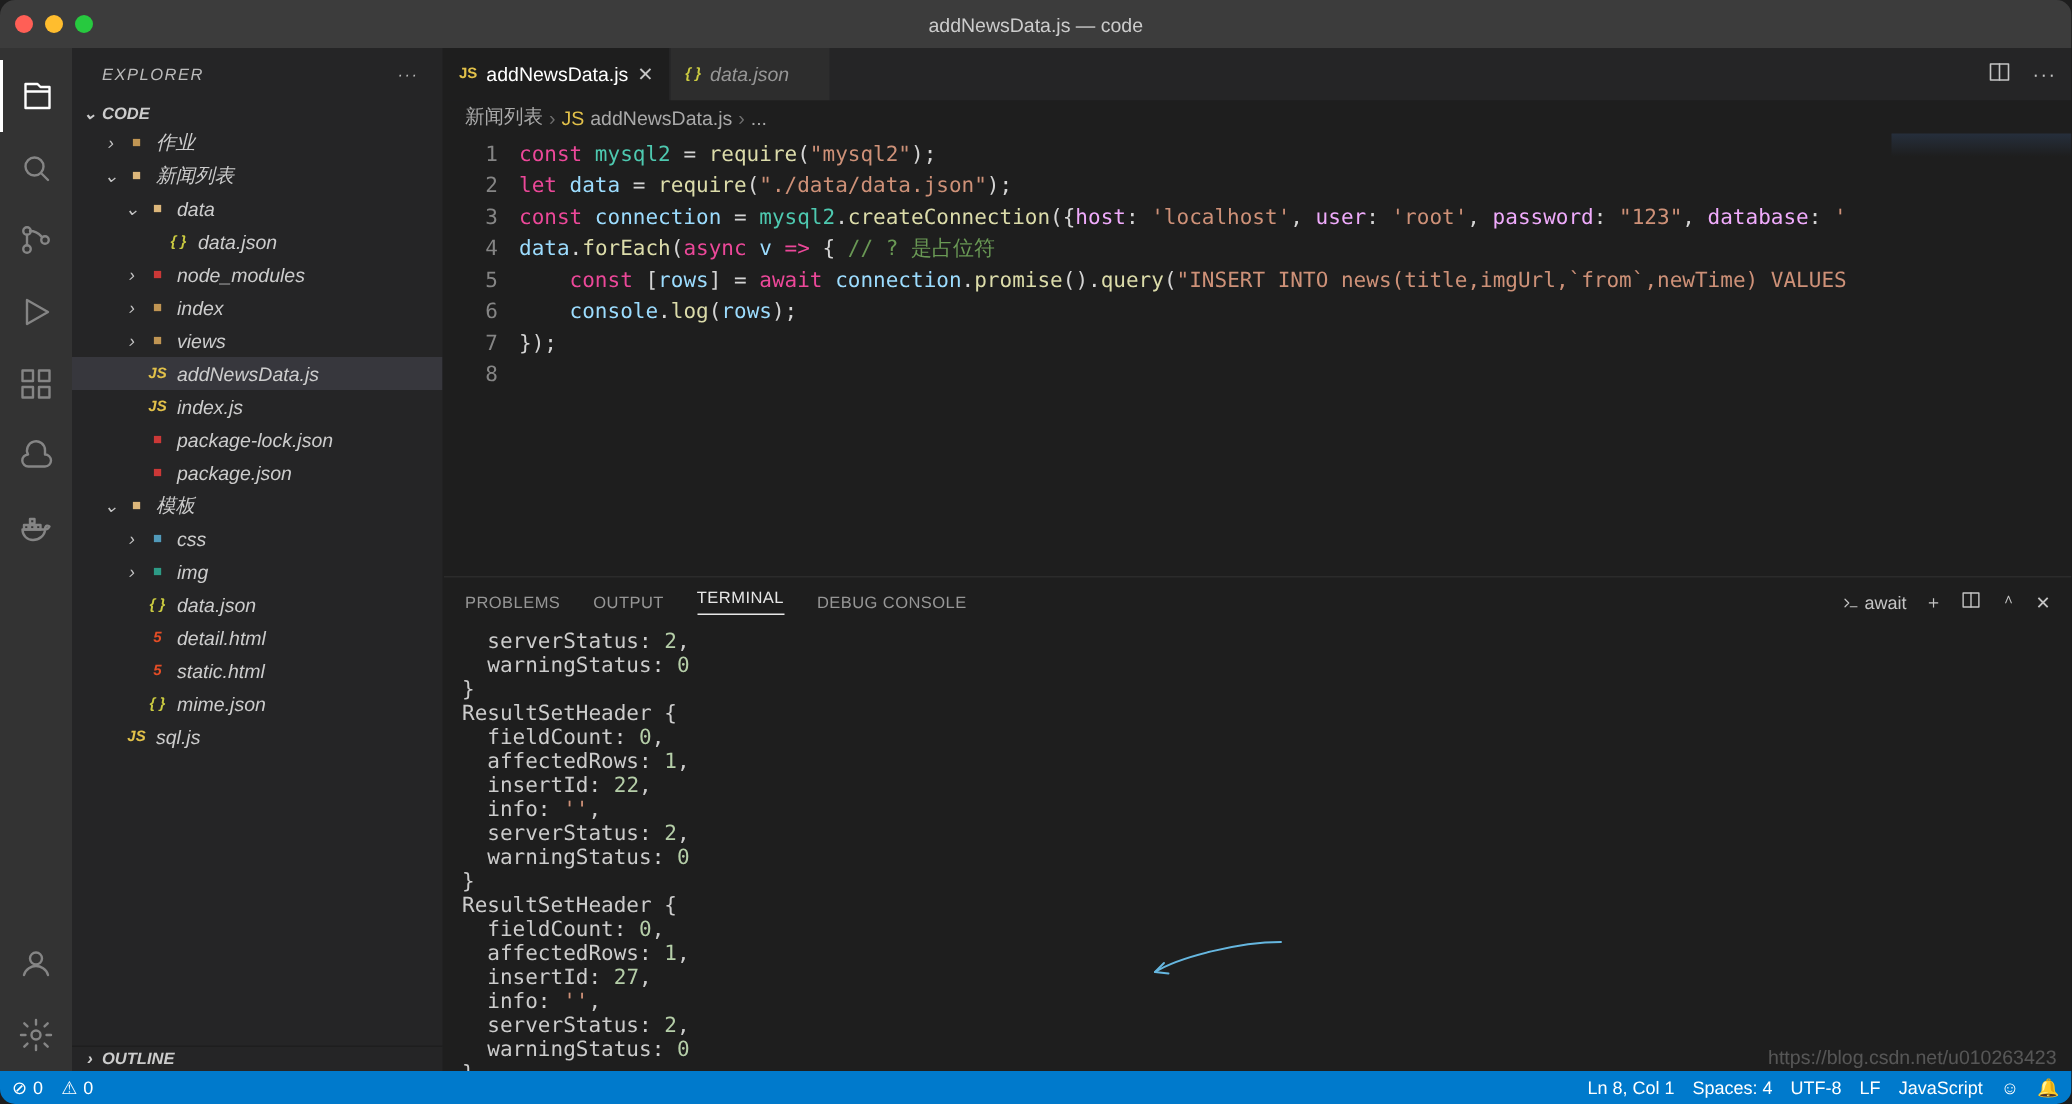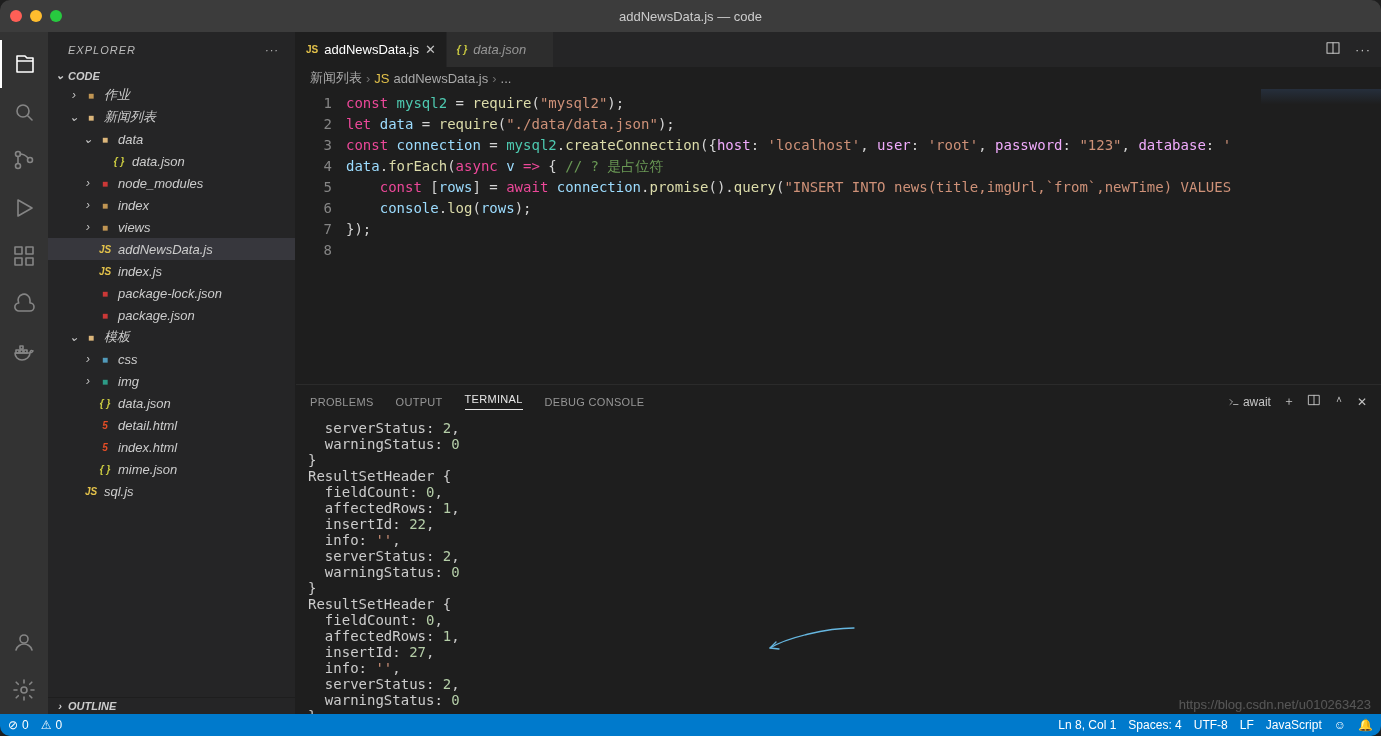--- a/index.html
+++ b/index.html
@@ -234,21 +234,21 @@
             <span>data.json</span>
           </div>
           <div class="tree-item ind2">
             <span class="tw"></span>
             <span class="ico ico-html" style="font-size:10px;font-weight:700">5</span>
             <span>detail.html</span>
           </div>
           <div class="tree-item ind2">
             <span class="tw"></span>
             <span class="ico ico-html" style="font-size:10px;font-weight:700">5</span>
-            <span>index.html</span>
+            <span>static.html</span>
           </div>
           <div class="tree-item ind2">
             <span class="tw"></span>
             <span class="ico ico-json" style="font-size:10px;font-weight:700">{ }</span>
             <span>mime.json</span>
           </div>
           <div class="tree-item ind1">
             <span class="tw"></span>
             <span class="ico ico-js" style="font-size:10px;font-weight:700">JS</span>
             <span>sql.js</span>

